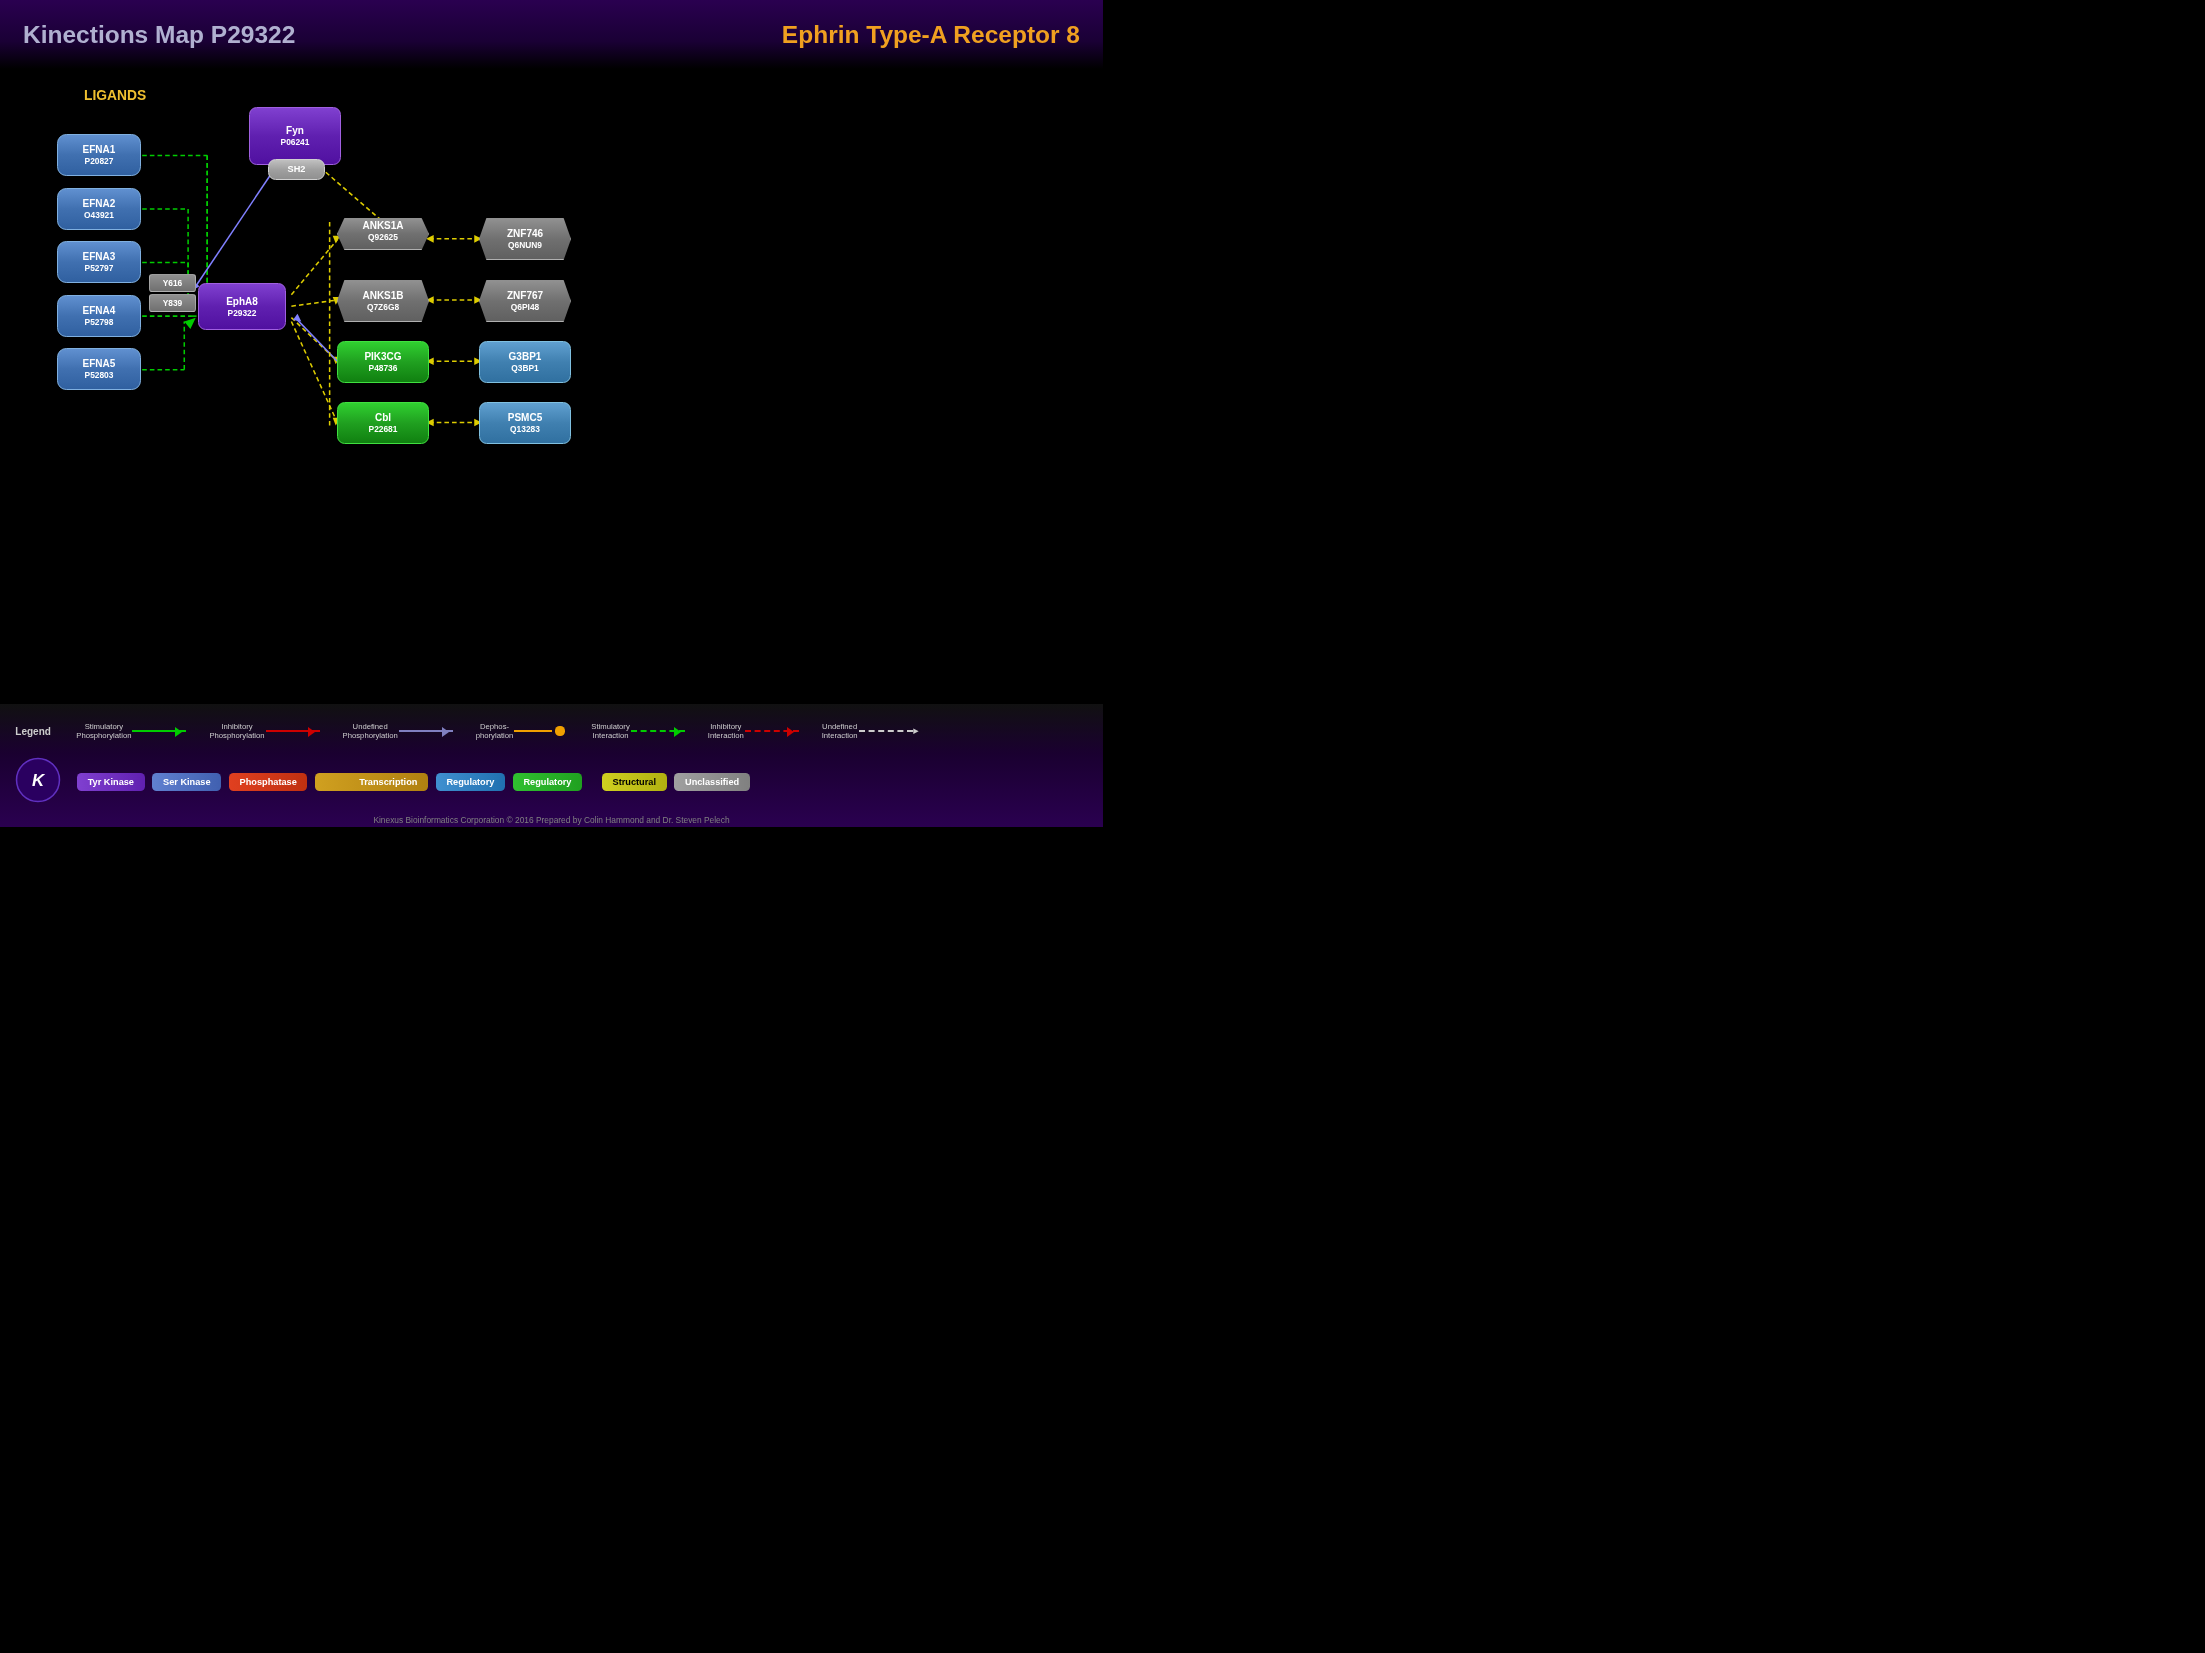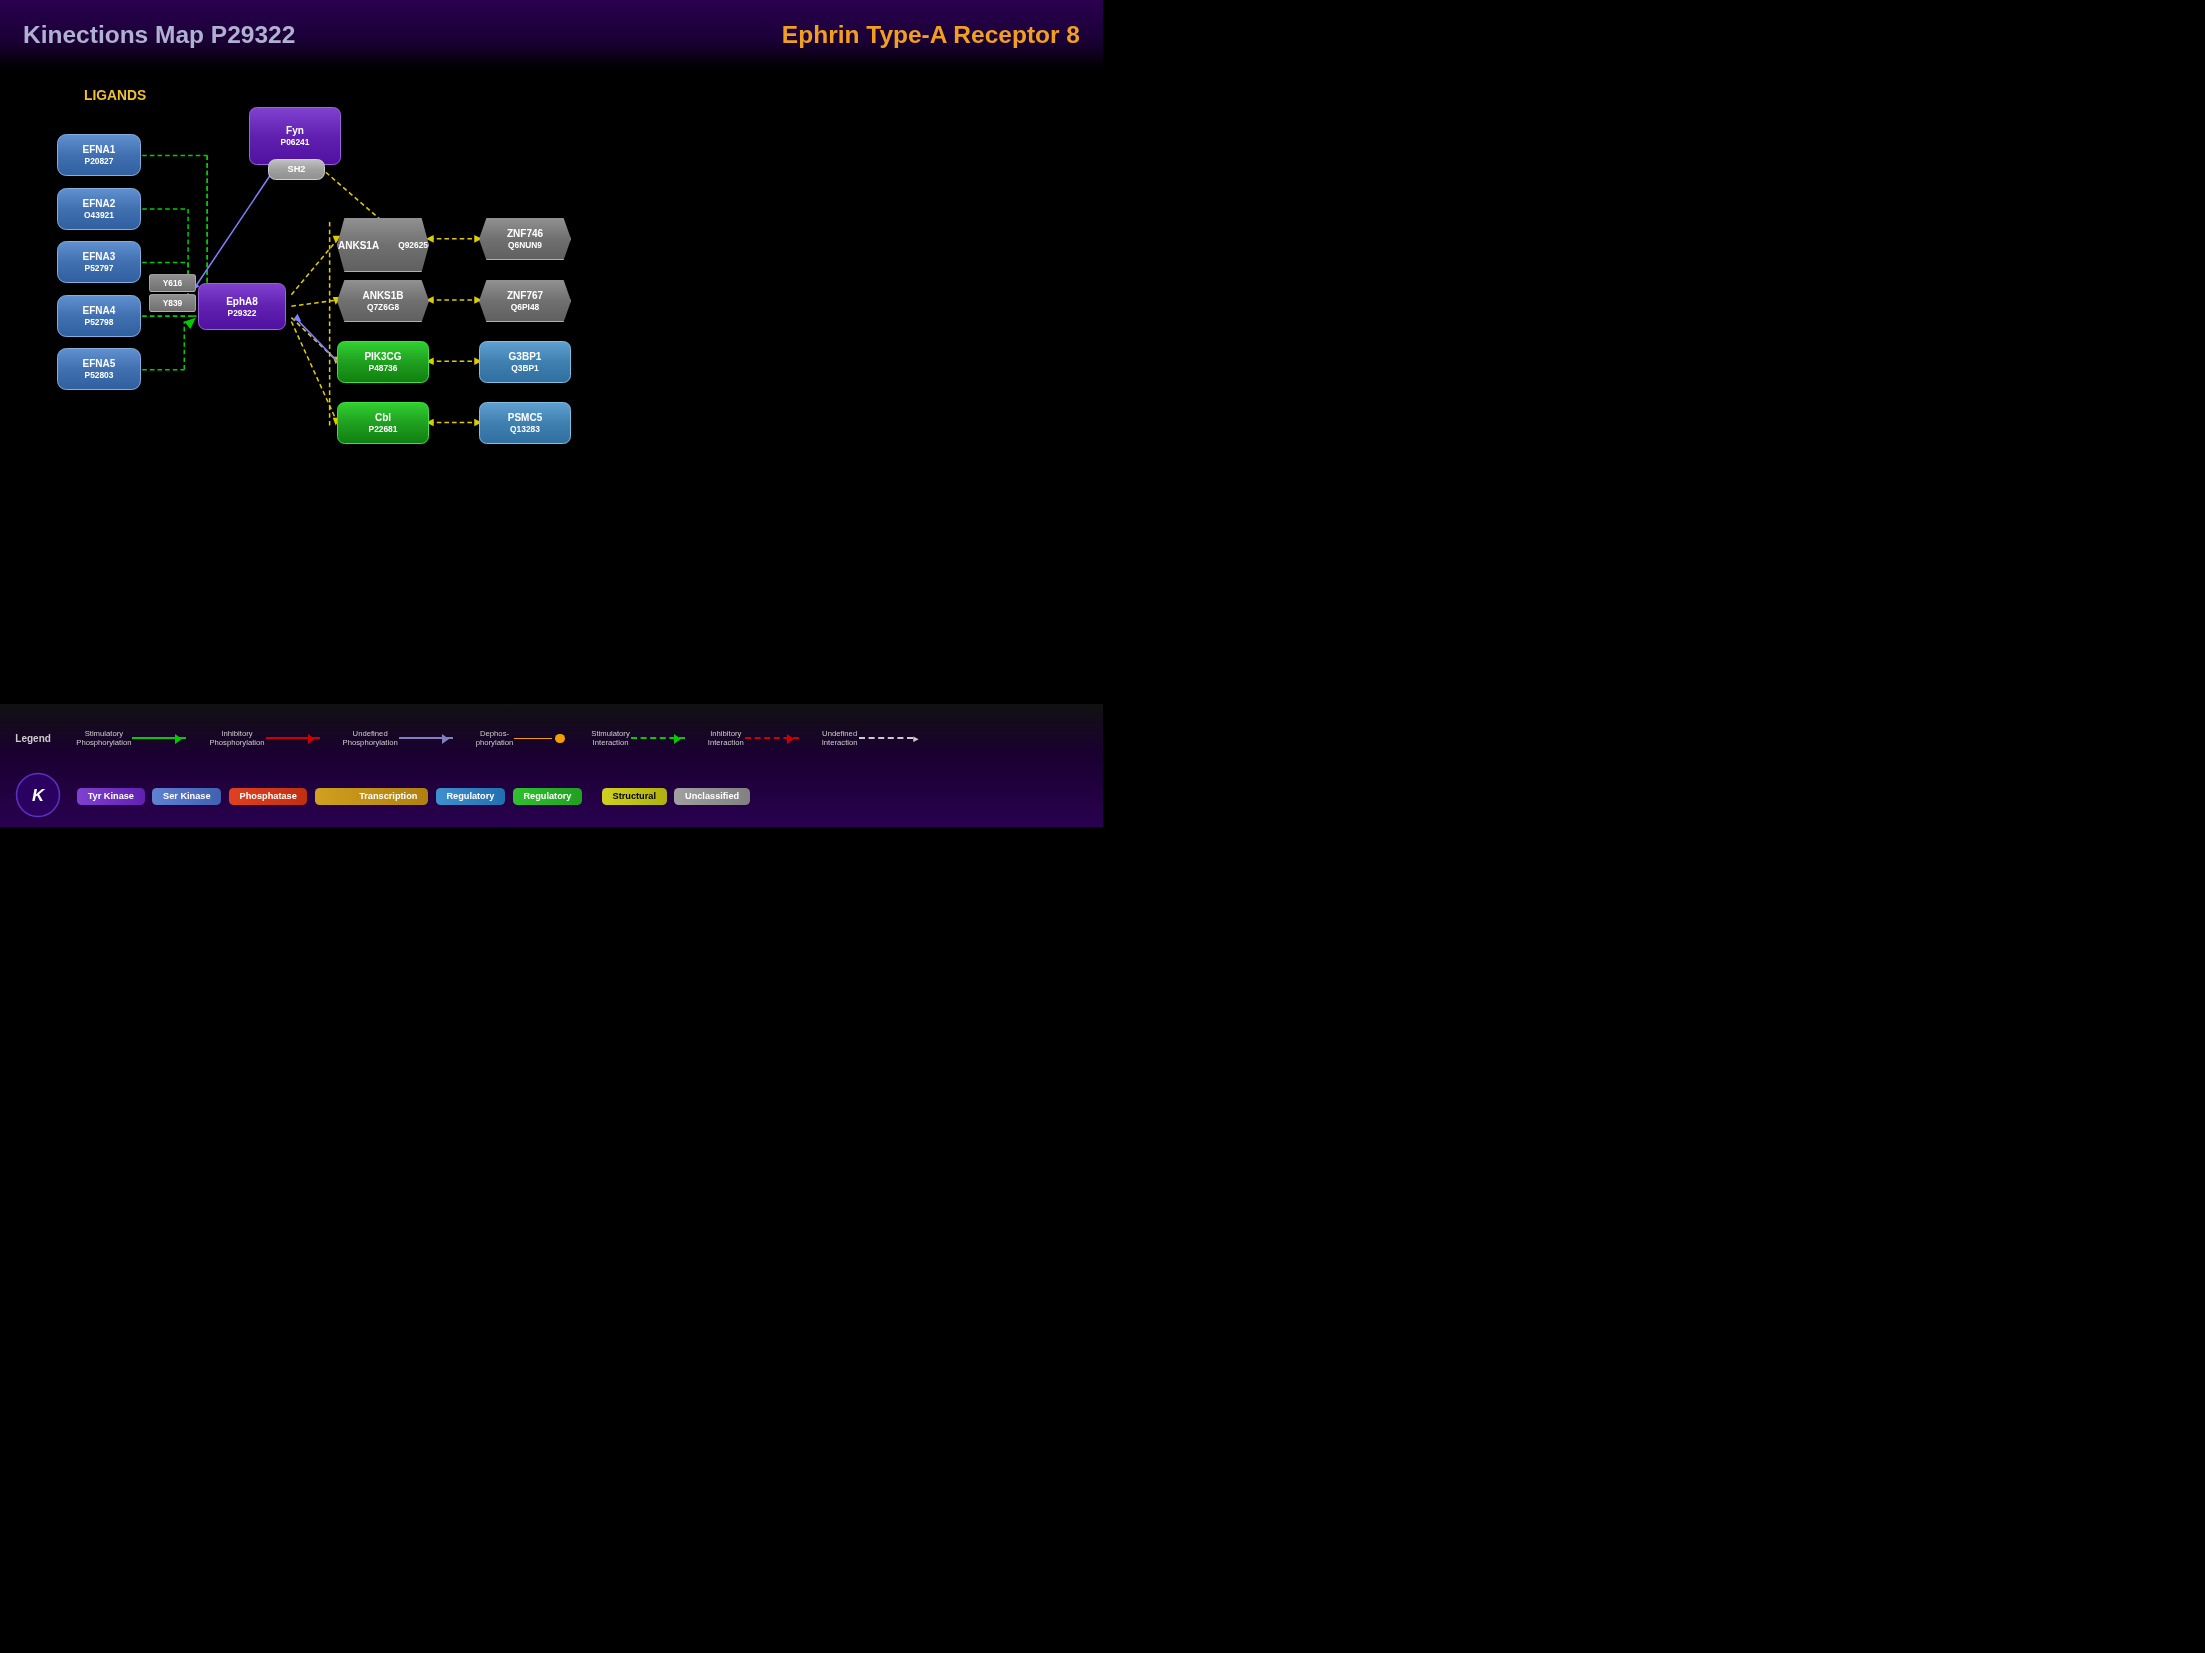--- a/index.html
+++ b/index.html
@@ -340,25 +340,25 @@
   </div>
   <div class="node node-small" style="left:149px;top:225px;width:47px;height:18.4px;background:linear-gradient(180deg,#909090,#707070);color:#fff;font-size:8.4px;border-radius:3.1px;">
     <span>Y839</span>
   </div>
 
   <div class="node node-purple" style="left:198px;top:214px;width:88px;height:47px;">
     <span>EphA8</span>
     <span style="font-size:8.4px;">P29322</span>
   </div>
 
-  <div class="node" style="left:337px;top:149px;width:92px;height:54px;
+  <div class="node" style="left:337px;top:149px;width:92px;height:32px;
               background:linear-gradient(180deg,#909090 0%,#707070 50%,#606060 100%);
               color:#fff;font-weight:bold;font-size:10px;
               clip-path:polygon(8% 0%,92% 0%,100% 50%,92% 100%,8% 100%,0% 50%);
-              display:flex;flex-direction:row;align-items:center;justify-content:space-between;text-align:center;">
+              display:flex;flex-direction:column;align-items:center;justify-content:flex-start;text-align:center;">
     <span>ANKS1A</span>
     <span style="font-size:8.4px;">Q92625</span>
   </div>
 
   <div class="node" style="left:337px;top:211px;width:92px;height:42px;
               background:linear-gradient(180deg,#909090 0%,#707070 50%,#606060 100%);
               color:#fff;font-weight:bold;font-size:10px;
               clip-path:polygon(8% 0%,92% 0%,100% 50%,92% 100%,8% 100%,0% 50%);
               display:flex;flex-direction:column;align-items:center;justify-content:center;text-align:center;">
     <span>ANKS1B</span>
@@ -475,15 +475,16 @@
     <div class="badge badge-tyrkinase">Tyr Kinase</div>
     <div class="badge badge-serkinase">Ser Kinase</div>
     <div class="badge badge-phosphatase">Phosphatase</div>
     <div class="badge badge-transcription">Transcription</div>
     <div class="badge badge-regulatory">Regulatory</div>
     <div class="badge badge-metabolic">Regulatory</div>
     <div class="badge badge-structural">Structural</div>
     <div class="badge badge-unclassified">Unclassified</div>
   </div>
 
+  <div class="copyright">Kinexus Bioinformatics Corporation © 2016    Prepared by Colin Hammond and Dr. Steven Pelech</div>
 
 </div>
 
 
 </body></html>

